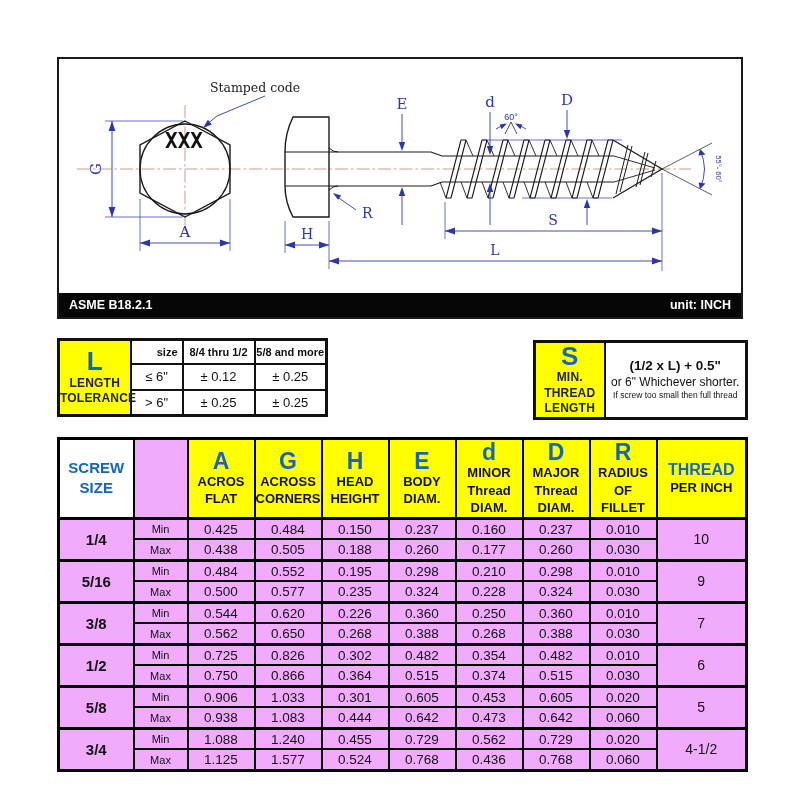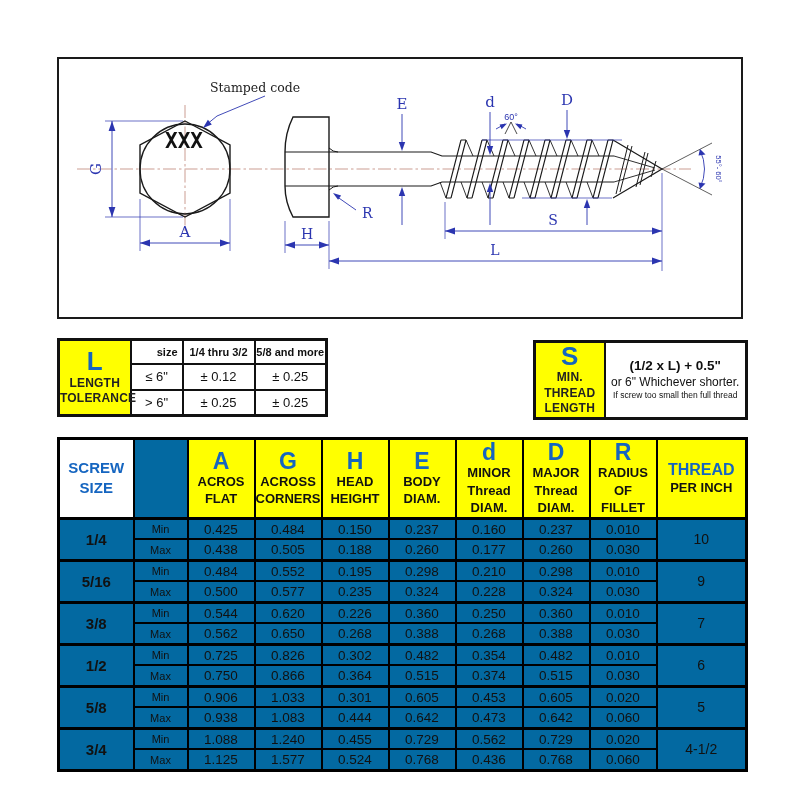--- a/index.html
+++ b/index.html
@@ -24,21 +24,21 @@
   .bigletter{color:#1565c0;font-size:26px;font-weight:bold;line-height:1.05;}
   .cornercap{font-size:12px;font-weight:bold;color:#222;line-height:1.3;letter-spacing:.2px;}
   .tolhead{font-size:11px;font-weight:bold;}
   .tolval{font-size:13px;}
   #stable .f1{font-size:13.5px;font-weight:bold;line-height:1.25;}
   #stable .f2{font-size:12px;line-height:1.3;}
   #stable .f3{font-size:8.5px;line-height:1.4;}
 
   
   #spec{position:absolute;left:57px;top:437px;width:688px;border-collapse:collapse;
-        table-layout:fixed;border:3px solid #000;background:#0369a1;}
+        table-layout:fixed;border:3px solid #000;background:#f0abfc;}
   #spec th,#spec td{border:2px solid #000;text-align:center;vertical-align:middle;padding:0;
         font-family:"Liberation Sans",sans-serif;color:#111;}
   #spec thead th{height:56px;}
   #spec .yellow{background:#ffff00;}
   #spec .cornerh{color:#1565c0;font-weight:bold;font-size:15px;line-height:1.35;background:#fff;}
   #spec .colletter{font-size:23px;font-weight:bold;color:#1565c0;line-height:1.05;}
   #spec .colcap{font-size:13px;font-weight:bold;color:#111;line-height:1.35;}
   #spec .threadletter{font-size:16px;font-weight:bold;color:#1565c0;line-height:1.2;}
   #spec tbody tr{height:21px;}
   #spec tbody.group{border-top:3px solid #000;}
@@ -166,38 +166,42 @@
         <text x="248" y="180" text-anchor="middle" class="cadfont" font-size="14" fill="#2b35b0" stroke="none">H</text>
       </g>
 
       <g>
         <text x="303" y="159" class="cadfont" font-size="14" fill="#2b35b0">R</text>
         <path d="M297,151 L277,137" stroke="#2b35b0" stroke-width="0.9" fill="none"></path>
         <polygon points="274,134 282.1,136.4 279.1,140.8" fill="#2b35b0"></polygon>
       </g>
     </svg>
 
+    <div id="std-bar">
+      <span>ASME B18.2.1</span>
+      <span>unit: INCH</span>
+    </div>
   </div>
 
   <table id="ltable" class="tol">
     <colgroup>
         <col style="width:72px">
         <col style="width:52px">
         <col style="width:72px">
         <col style="width:72px">
       </colgroup>
     <tbody>
         <tr style="height:24px">
       <td class="corner" rowspan="3">
         <div class="bigletter">L</div>
         <div class="cornercap">LENGTH</div>
         <div class="cornercap">TOLERANCE</div>
       </td>
       <td class="tolhead" style="text-align:right;padding-right:4px">size</td>
-      <td class="tolhead">1/4 thru 3/2</td>
+      <td class="tolhead">8/4 thru 1/2</td>
       <td class="tolhead">5/8 and more</td>
     </tr>
     <tr style="height:26px">
       <td class="tolval">≤ 6"</td>
       <td class="tolval">± 0.12</td>
       <td class="tolval">± 0.25</td>
     </tr>
     <tr style="height:26px">
       <td class="tolval">&gt; 6"</td>
       <td class="tolval">± 0.25</td>

